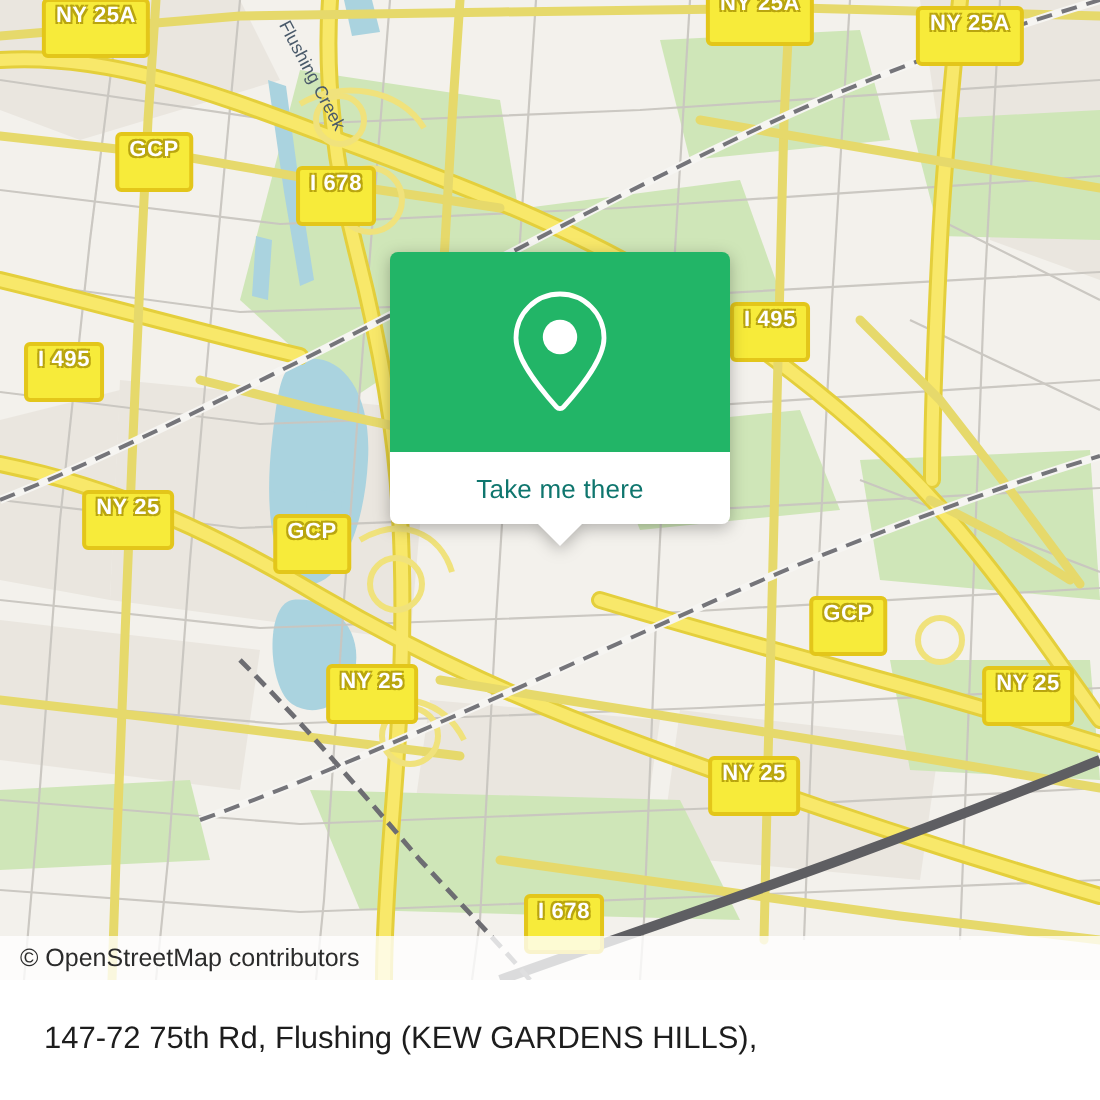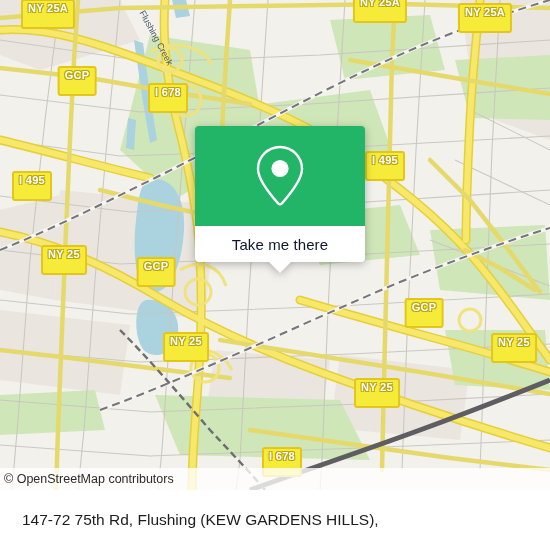--- a/index.html
+++ b/index.html
@@ -45,42 +45,42 @@
     transform-origin:left center;
   }
 
   
   .attrib{
     position:absolute;left:0;bottom:0;width:550px;height:22px;
     background:rgba(255,255,255,0.78);
     display:flex;align-items:center;
   }
   .attrib span{
-    font-size:12.5px;color:#2b2b2b;padding-left:4px;
+    font-size:12.5px;color:#2b2b2b;padding-left:10px;
     font-family:"Liberation Sans","DejaVu Sans",sans-serif;
   }
 
   
   .popup{
     position:absolute;left:195px;top:126px;width:170px;
     filter:drop-shadow(0 2px 4px rgba(0,0,0,.28));
   }
   .popup-head{
     background:#22b567;height:100px;
     border-radius:4px 4px 0 0;
     display:flex;align-items:center;justify-content:center;
   }
   .pin-icon{display:block;}
   .popup-body{
     background:#ffffff;height:36px;
     border-radius:0 0 4px 4px;
     display:flex;align-items:center;justify-content:center;
   }
   .popup-body .cta{
-    font-size:15px;color:#0f172a;letter-spacing:.1px;
+    font-size:13px;color:#0f766e;letter-spacing:.1px;
   }
   .popup-tail{
     position:absolute;left:50%;top:136px;
     width:0;height:0;margin-left:-11px;
     border-left:11px solid transparent;
     border-right:11px solid transparent;
     border-top:11px solid #ffffff;
   }
 
   

